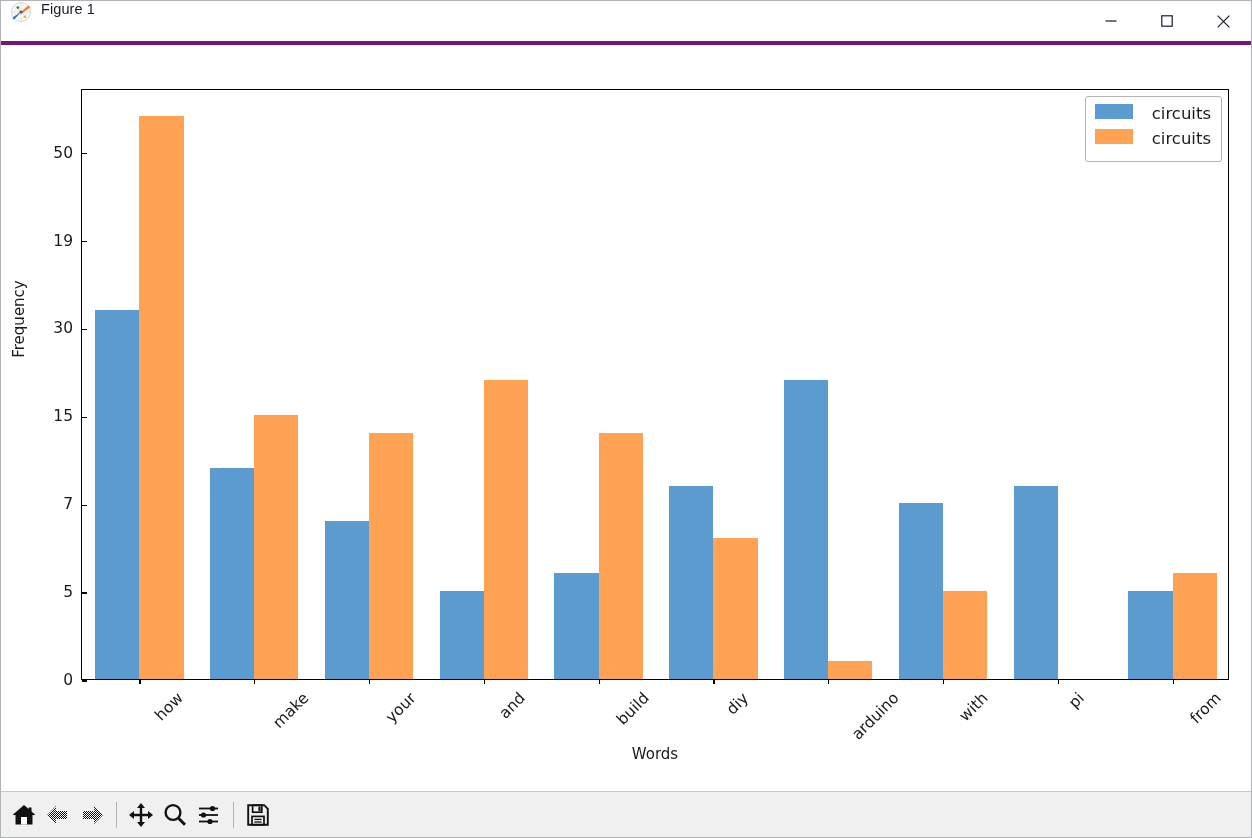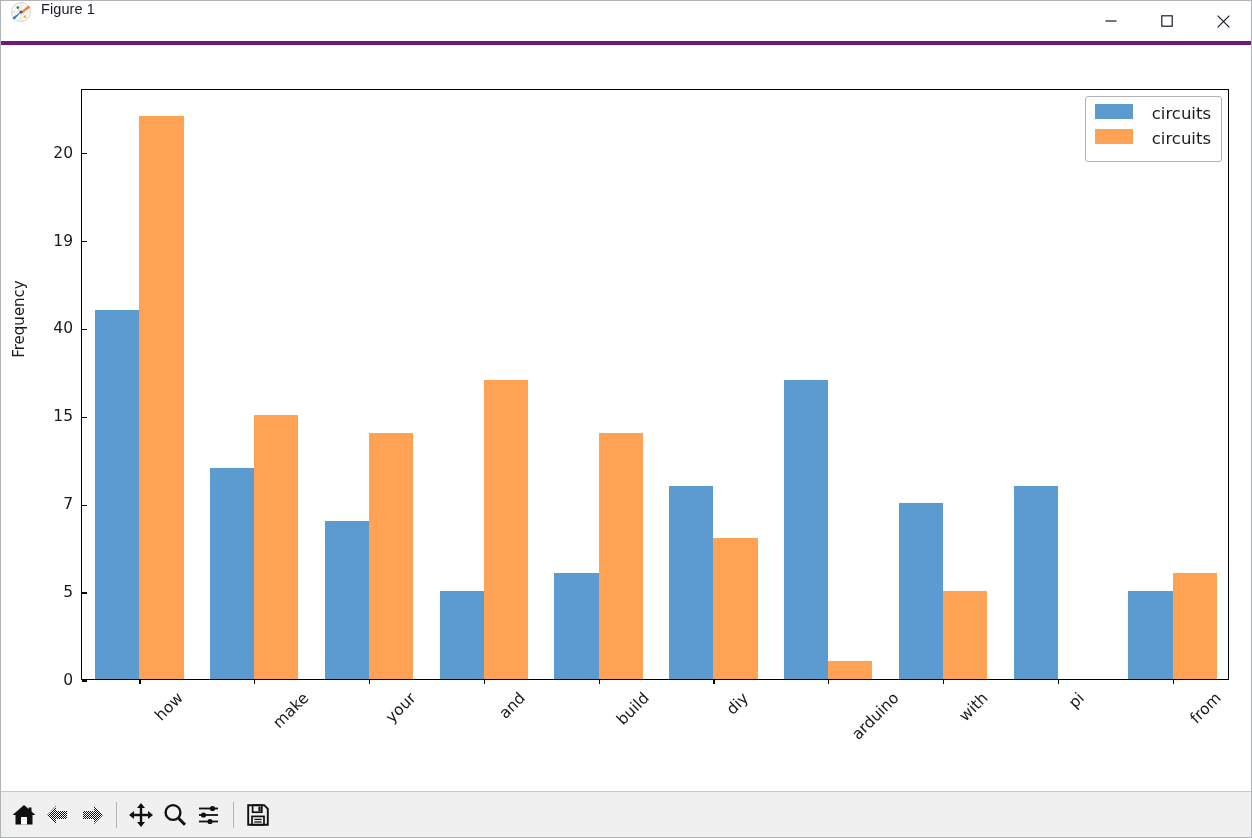--- a/index.html
+++ b/index.html
@@ -251,49 +251,50 @@
             <line x1="12.4" y1="0.6" x2="0.6" y2="12.4" stroke="#1a1a2e" stroke-width="1.2"></line>
           </svg>
       </div>
     </div>
   </div>
 
   <div class="canvas-area">
 
 
     <div class="ylabel">Frequency</div>
+    <div class="xlabel">Words</div>
 
     <div class="axes" id="axes">
       <div class="plot-inner" id="plot-inner">
           <div class="ytick" style="top: 591px;">
             <span class="tlabel">0</span>
             <span class="tmark"></span>
           </div>
           <div class="ytick" style="top: 503.054px;">
             <span class="tlabel">5</span>
             <span class="tmark"></span>
           </div>
           <div class="ytick" style="top: 415.107px;">
             <span class="tlabel">7</span>
             <span class="tmark"></span>
           </div>
           <div class="ytick" style="top: 327.161px;">
             <span class="tlabel">15</span>
             <span class="tmark"></span>
           </div>
           <div class="ytick" style="top: 239.214px;">
-            <span class="tlabel">40</span>
+            <span class="tlabel">30</span>
             <span class="tmark"></span>
           </div>
           <div class="ytick" style="top: 151.268px;">
             <span class="tlabel">19</span>
             <span class="tmark"></span>
           </div>
           <div class="ytick" style="top: 63.3214px;">
-            <span class="tlabel">20</span>
+            <span class="tlabel">50</span>
             <span class="tmark"></span>
           </div>
           <div class="bar" style="left: 13.202px; width: 44.198px; height: 369.375px; background: rgb(91, 155, 208);"></div>
           <div class="bar" style="left: 57.4px; width: 44.198px; height: 562.857px; background: rgb(255, 162, 83);"></div>
           <div class="xtickmark" style="left: 57.4px;"></div>
           <div class="bar" style="left: 128.002px; width: 44.198px; height: 211.071px; background: rgb(91, 155, 208);"></div>
           <div class="bar" style="left: 172.2px; width: 44.198px; height: 263.839px; background: rgb(255, 162, 83);"></div>
           <div class="xtickmark" style="left: 172.2px;"></div>
           <div class="bar" style="left: 242.802px; width: 44.198px; height: 158.304px; background: rgb(91, 155, 208);"></div>
           <div class="bar" style="left: 287px; width: 44.198px; height: 246.25px; background: rgb(255, 162, 83);"></div>

